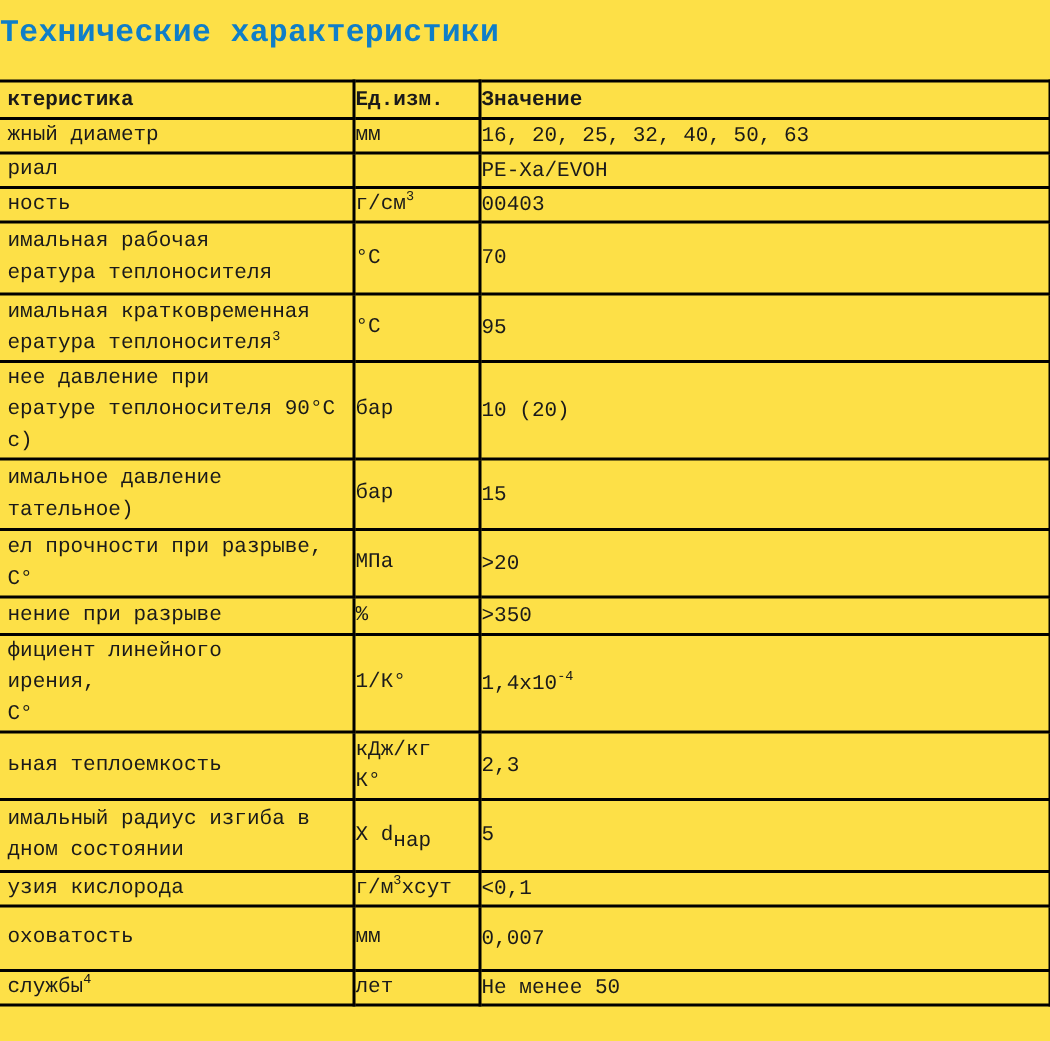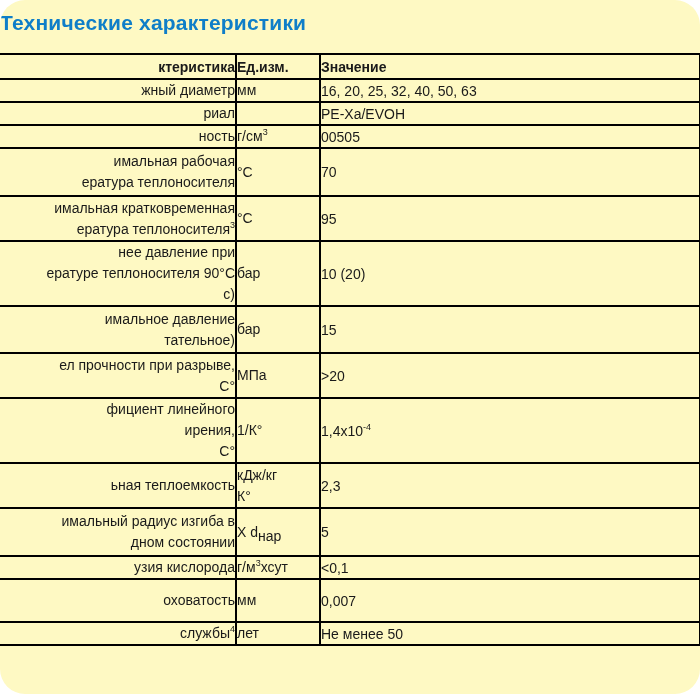--- a/index.html
+++ b/index.html
@@ -1,24 +1,24 @@
 <!DOCTYPE html>
 <html><head>
 <meta charset="utf-8">
 <style>
   html,body{margin:0;padding:0;background:#ffffff;}
-  .page{position:relative;width:700px;height:694px;background:#fef9c3;overflow:hidden;
-        font-family:Liberation Sans, sans-serif;color:#1a1a1a;border-radius:25px;}
+  .page{position:relative;width:700px;height:694px;background:#fde047;overflow:hidden;
+        font-family:Liberation Mono, monospace;color:#1a1a1a;}
   .title{position:absolute;top:11px;left:0;font-size:21px;font-weight:bold;color:#0f7ec8;
          letter-spacing:0.2px;white-space:nowrap;}
   table.spec{position:absolute;top:53px;left:0;width:700px;border-collapse:collapse;
              table-layout:fixed;font-size:14px;color:#1a1a1a;}
   table.spec td,table.spec th{border:2px solid #000;vertical-align:middle;padding:0;
              overflow:hidden;}
-  table.spec td.c1,table.spec th.c1{border-left:none;text-align:right;padding-left:16px;}
+  table.spec td.c1,table.spec th.c1{border-left:none;text-align:left;padding-left:5px;}
   .c2,.c3{text-align:left;}
   th{font-weight:bold;}
   .ln{line-height:21px;white-space:nowrap;}
   sup{font-size:9px;line-height:0;}
   sub{font-size:14px;line-height:0;}
   .val{line-height:18px;}
 </style>
 </head>
 <body>
 
@@ -57,21 +57,21 @@
     </tr>
 
 
     <tr style="height:22px">
       <td class="c1">
             <div class="ln"><span>ность</span></div>
           </td>
       <td class="c2">
             <div class="ln"><span>г/см</span><sup>3</sup></div>
           </td>
-      <td class="c3"><span class="val">00505</span></td>
+      <td class="c3"><span class="val">00403</span></td>
     </tr>
 
     <tr style="height:48px">
       <td class="c1">
         <div class="ln"><span>имальная рабочая</span></div>
         <div class="ln"><span>ература теплоносителя</span></div>
       </td>
       <td class="c2">
             <div class="ln"><span>°С</span></div>
           </td>
@@ -116,20 +116,29 @@
       <td class="c1">
         <div class="ln"><span>ел прочности при разрыве,</span></div>
         <div class="ln"><span>С°</span></div>
       </td>
       <td class="c2">
             <div class="ln"><span>МПа</span></div>
           </td>
       <td class="c3"><span class="val">&gt;20</span></td>
     </tr>
 
+    <tr style="height:25px">
+      <td class="c1">
+            <div class="ln"><span>нение при разрыве</span></div>
+          </td>
+      <td class="c2">
+            <div class="ln"><span>%</span></div>
+          </td>
+      <td class="c3"><span class="val">&gt;350</span></td>
+    </tr>
 
     <tr style="height:62px">
       <td class="c1">
         <div class="ln"><span>фициент линейного</span></div>
         <div class="ln"><span>ирения,</span></div>
         <div class="ln"><span>С°</span></div>
       </td>
       <td class="c2">
             <div class="ln"><span>1/К°</span></div>
           </td>

